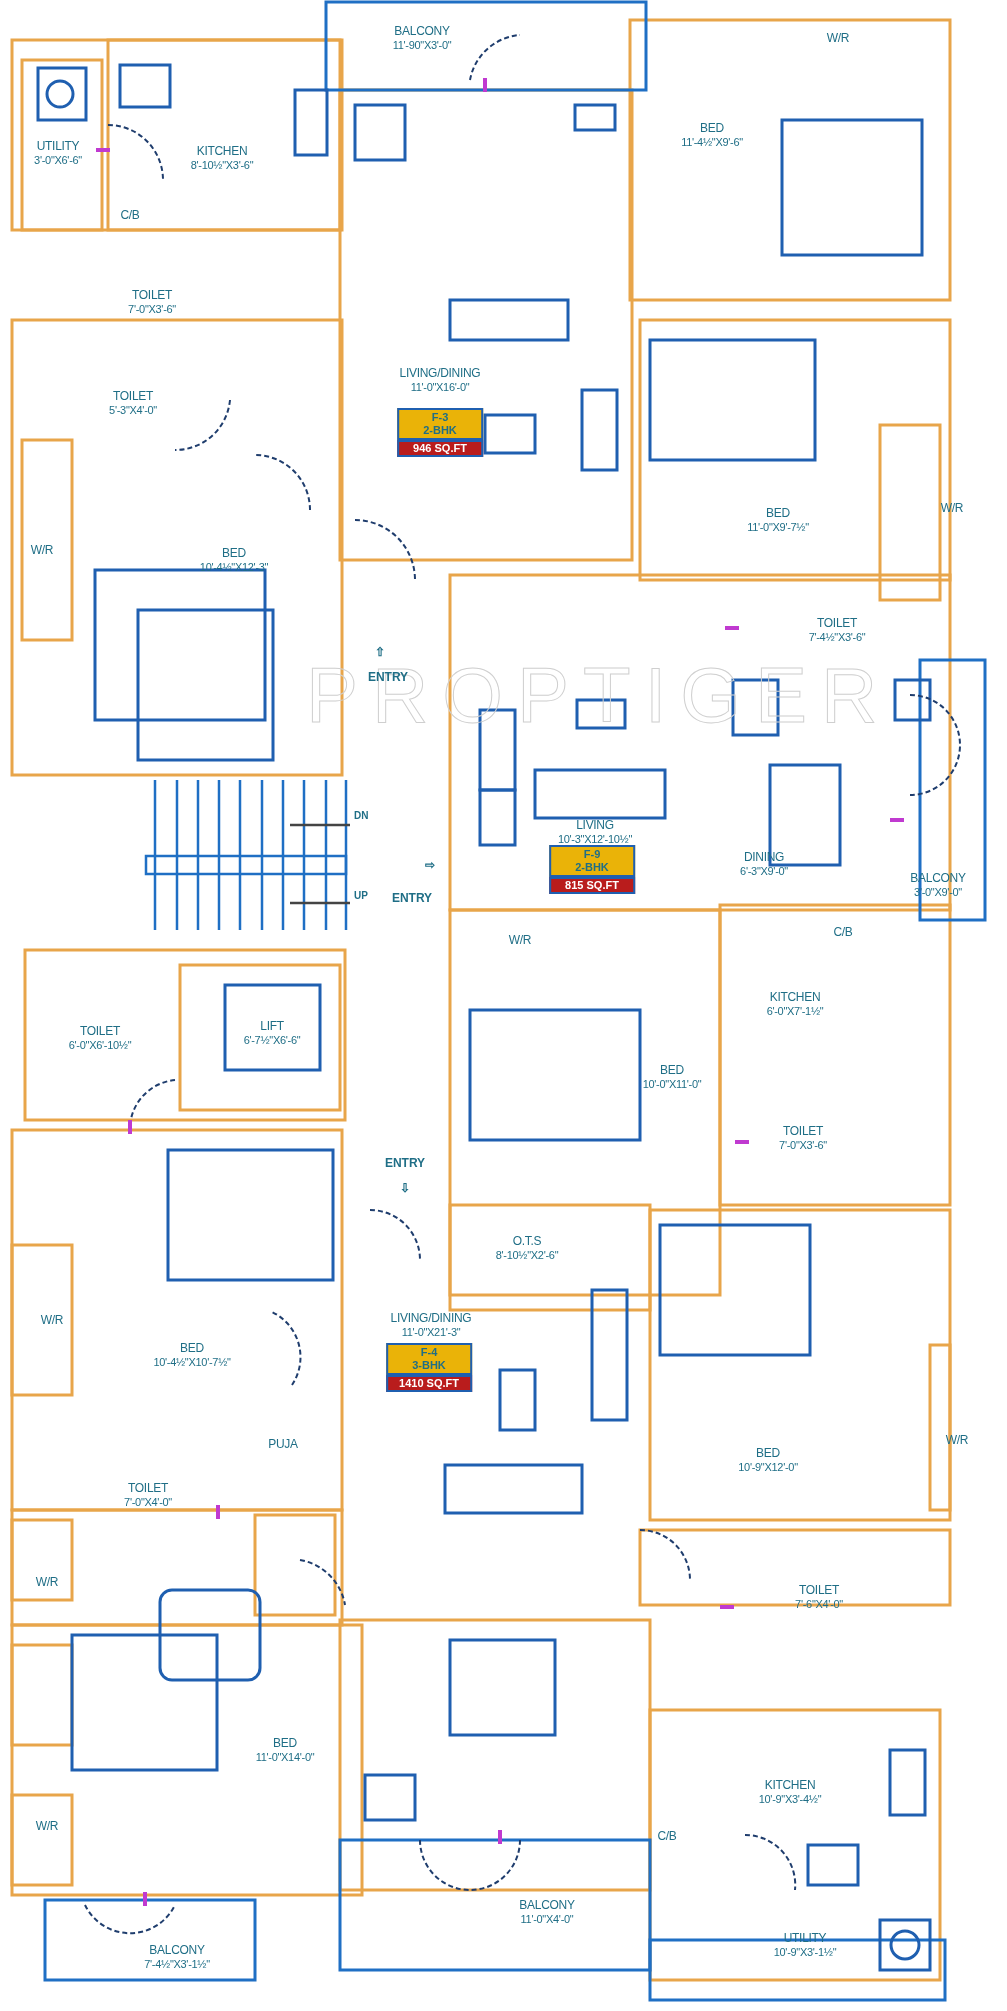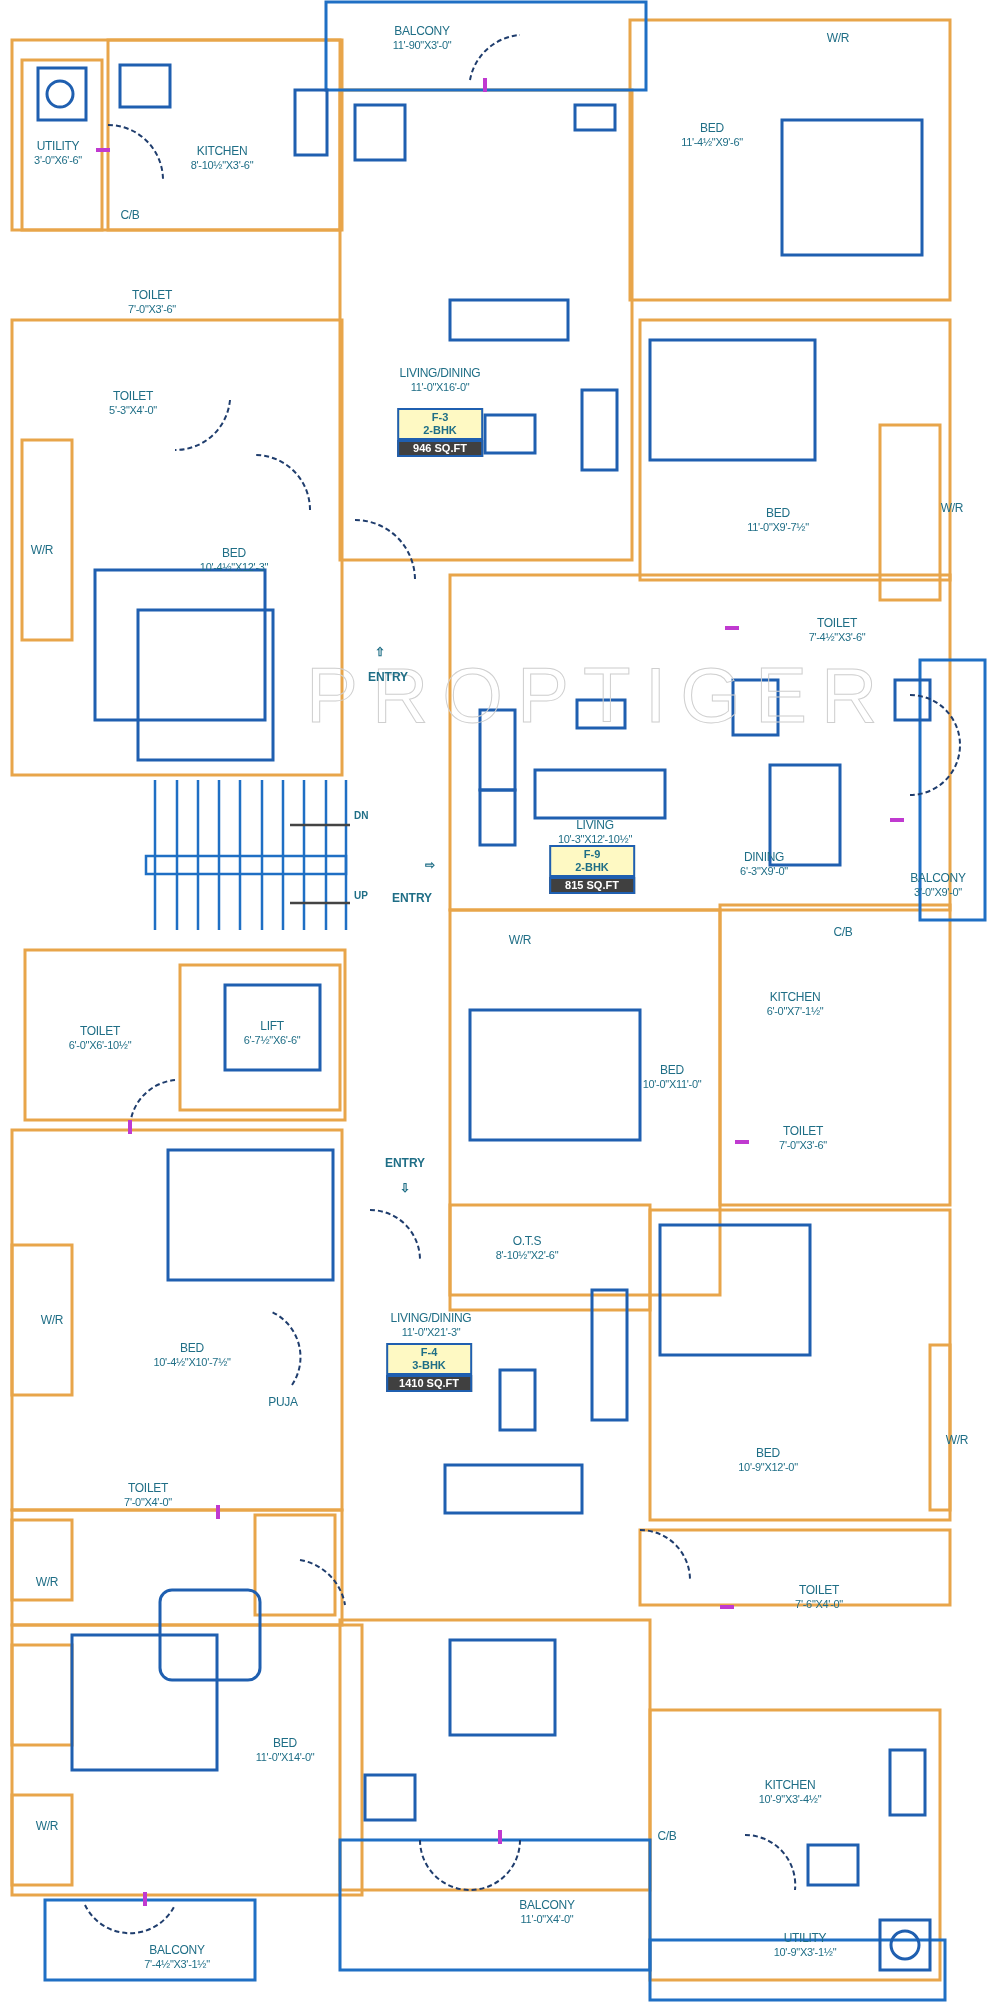--- a/index.html
+++ b/index.html
@@ -1,22 +1,22 @@
 <!DOCTYPE html>
 <html><head>
 <meta charset="utf-8">
 <style>
   html,body{margin:0;padding:0;background:#fff;}
   body{width:1007px;height:2011px;position:relative;overflow:hidden;font-family:"Liberation Sans",sans-serif;}
   #plan{position:absolute;left:0;top:0;width:1007px;height:2011px;}
   .lbl{position:absolute;transform:translate(-50%,-50%);text-align:center;color:#1f6e86;font-family:"Liberation Sans",sans-serif;font-weight:normal;font-size:12px;line-height:14px;white-space:nowrap;letter-spacing:-0.3px;}
   .lbl .dim{display:block;font-size:11px;}
   .badge{position:absolute;transform:translate(-50%,0);text-align:center;font-family:"Liberation Sans",sans-serif;font-weight:bold;font-size:11px;line-height:13px;color:#1f6e86;}
-  .badge .box{border:2px solid #1f5fb0;padding:1px 24px;background:#fef9c3;}
-  .badge .area{border:2px solid #1f5fb0;background:#404040;color:#fff;padding:0 4px;margin-top:0;}
+  .badge .box{border:2px solid #1f5fb0;padding:1px 24px;background:#eab308;}
+  .badge .area{border:2px solid #1f5fb0;background:#b91c1c;color:#fff;padding:0 4px;margin-top:0;}
   .entry{position:absolute;transform:translate(-50%,-50%);color:#1f6e86;font-weight:bold;font-size:12px;font-family:"Liberation Sans",sans-serif;}
   .stairtxt{position:absolute;color:#1f6e86;font-size:10px;font-weight:bold;font-family:"Liberation Sans",sans-serif;}
   .wm{position:absolute;left:306px;top:650px;font-family:"Liberation Sans",sans-serif;font-size:78px;letter-spacing:14px;color:transparent;-webkit-text-stroke:1px #cfcfcf;font-weight:normal;}
 </style>
 </head>
 <body>
 
 <svg id="plan" viewBox="0 0 1007 2011" xmlns="http://www.w3.org/2000/svg">
   <g fill="none" stroke="#e8a54a" stroke-width="3">
 
@@ -190,21 +190,21 @@
 <div class="badge" style="left:429px;top:1343px">
     <div class="box">
       <div>F-4</div>
       <div>3-BHK</div>
     </div>
     <div class="area">1410 SQ.FT</div>
   </div>
 <div class="lbl" style="left:768px;top:1460px"><span>BED</span><span class="dim">10'-9"X12'-0"</span></div>
 <div class="lbl" style="left:957px;top:1440px">W/R</div>
 <div class="lbl" style="left:148px;top:1495px"><span>TOILET</span><span class="dim">7'-0"X4'-0"</span></div>
-<div class="lbl" style="left:283px;top:1402px">PUJA</div>
+<div class="lbl" style="left:283px;top:1444px">PUJA</div>
 <div class="lbl" style="left:819px;top:1597px"><span>TOILET</span><span class="dim">7'-6"X4'-0"</span></div>
 <div class="lbl" style="left:47px;top:1582px">W/R</div>
 <div class="lbl" style="left:285px;top:1750px"><span>BED</span><span class="dim">11'-0"X14'-0"</span></div>
 <div class="lbl" style="left:47px;top:1826px">W/R</div>
 <div class="lbl" style="left:790px;top:1792px"><span>KITCHEN</span><span class="dim">10'-9"X3'-4½"</span></div>
 <div class="lbl" style="left:667px;top:1836px">C/B</div>
 <div class="lbl" style="left:547px;top:1912px"><span>BALCONY</span><span class="dim">11'-0"X4'-0"</span></div>
 <div class="lbl" style="left:177px;top:1957px"><span>BALCONY</span><span class="dim">7'-4½"X3'-1½"</span></div>
 <div class="lbl" style="left:805px;top:1945px"><span>UTILITY</span><span class="dim">10'-9"X3'-1½"</span></div>
 

